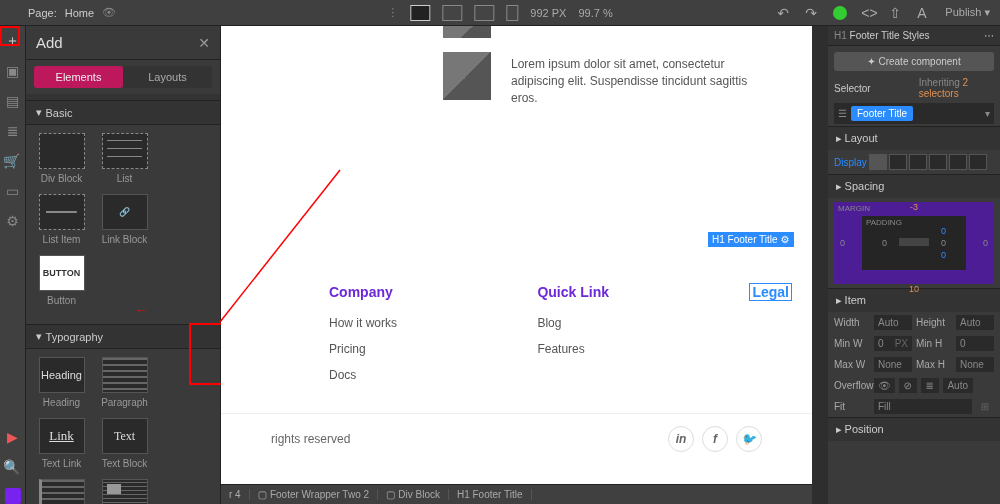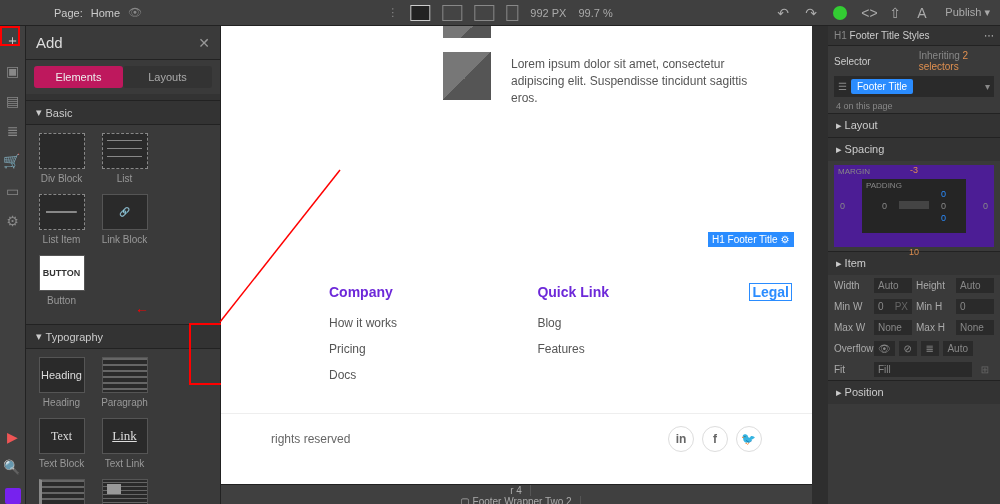--- a/index.html
+++ b/index.html
@@ -1,17 +1,17 @@
 <!DOCTYPE html>
 <html><head>
 <meta charset="utf-8">
 <style>
 *{margin:0;padding:0;box-sizing:border-box;font-family:Arial,sans-serif;}
 body{background:#2e2e2e;color:#ccc;font-size:11px;width:1000px;height:504px;overflow:hidden;position:relative;}
-.topbar{height:26px;background:#404040;display:flex;align-items:center;border-bottom:1px solid #222;padding-left:26px;}
+.topbar{height:26px;background:#404040;display:flex;align-items:center;border-bottom:1px solid #222;}
 .topbar-left{display:flex;align-items:center;gap:8px;padding-left:28px;}
 .topbar-center{position:absolute;left:50%;transform:translateX(-50%);display:flex;align-items:center;gap:12px;}
 .topbar-center .device-icon{width:20px;height:16px;border:1px solid #888;background:#444;}
 .topbar-center .device-icon.active{background:#222;border-color:#ccc;}
 .pxinfo{color:#aaa;font-size:11px;}
 .topbar-right{margin-left:auto;display:flex;align-items:center;gap:14px;padding-right:10px;}
 .topbar-right .ico{width:14px;height:14px;color:#aaa;font-size:14px;line-height:14px;}
 .green-circle{width:14px;height:14px;border-radius:50%;background:#3c3;}
 .publish{color:#aaa;font-size:11px;}
 
@@ -43,24 +43,24 @@
 
 .canvas{position:absolute;left:221px;top:26px;width:591px;height:458px;background:#fff;color:#333;overflow:hidden;}
 .img-placeholder{width:48px;height:48px;background:linear-gradient(135deg,#777 50%,#555 50%);}
 .lorem{font-size:12px;color:#555;line-height:1.4;max-width:240px;position:absolute;}
 .footer{position:absolute;bottom:60px;left:50px;right:20px;display:flex;justify-content:space-between;}
 .footer-col h3{font-size:14px;font-weight:bold;color:#6d28d9;margin-bottom:16px;}
 .footer-col div{font-size:12px;color:#555;margin-bottom:12px;}
 .legal-sel{border:1px solid #2a8cff;color:#2a8cff;padding:0 2px;font-size:14px;font-weight:bold;}
 .sel-badge{position:absolute;background:#2a8cff;color:#fff;font-size:10px;padding:2px 4px;display:flex;align-items:center;gap:3px;}
 .canvas-bottom{position:absolute;bottom:20px;left:0;right:0;padding:12px 50px;border-top:1px solid #eee;display:flex;justify-content:space-between;align-items:center;font-size:12px;color:#666;}
-.social-icons{display:flex;gap:8px;}
+.social-icons{display:flex;gap:8px;font-style:italic;}
 .social-icons .soc{width:26px;height:26px;border:1px solid #ddd;border-radius:50%;display:flex;align-items:center;justify-content:center;font-weight:bold;font-size:12px;}
 
-.breadcrumb{position:absolute;left:221px;bottom:0;width:591px;height:20px;background:#404040;border-top:1px solid #222;display:flex;align-items:center;font-size:10px;color:#aaa;overflow:hidden;flex-direction:column;}
+.breadcrumb{position:absolute;left:221px;bottom:0;width:591px;height:20px;background:#404040;border-top:1px solid #222;display:flex;align-items:center;font-size:10px;color:#aaa;overflow:hidden;}
 .breadcrumb .bc{padding:0 8px;border-right:1px solid #555;white-space:nowrap;}
 
 .right-rail{position:absolute;right:0;top:26px;width:172px;height:478px;background:#3a3a3a;color:#ccc;overflow:hidden;font-size:10px;}
 .selector-row{padding:4px 6px;display:flex;justify-content:space-between;align-items:center;border-bottom:1px solid #222;background:#333;}
 .create-comp-btn{margin:6px;padding:4px;background:#555;text-align:center;border-radius:3px;font-size:10px;}
 .sel-box{margin:4px 6px;display:flex;justify-content:space-between;align-items:center;font-size:10px;gap:48px;}
 .tag-chip{background:#2a8cff;color:#fff;padding:2px 6px;border-radius:2px;font-size:10px;}
 .sel-field{background:#2a2a2a;padding:3px 4px;display:flex;align-items:center;gap:4px;margin:2px 6px;}
 .onpage{color:#888;font-size:9px;padding:2px 8px;}
 .style-sec{border-top:1px solid #222;}
@@ -162,26 +162,26 @@
   <div class="items-grid" style="position:relative">
     <div class="item">
         <div class="thumb heading-txt">Heading</div>
         <span class="label">Heading</span>
       </div>
     <div class="item">
         <div class="thumb lines"></div>
         <span class="label">Paragraph</span>
       </div>
     <div class="item">
+        <div class="thumb link-txt">Link</div>
+        <span class="label">Text Link</span>
+      </div>
+    <div class="item">
         <div class="thumb text-txt">Text</div>
         <span class="label">Text Block</span>
-      </div>
-    <div class="item">
-        <div class="thumb link-txt">Link</div>
-        <span class="label">Text Link</span>
       </div>
     <div class="item">
         <div class="thumb lines" style="border-left:3px solid #888"></div>
       </div>
     <div class="item">
         <div class="thumb" style="background:linear-gradient(#999 10px,transparent 10px) 4px 4px/14px 10px no-repeat,linear-gradient(#666 1px,transparent 1px) 4px 18px/80% 4px,#2a2a2a"></div>
       </div>
   </div>
 
 </div>
@@ -235,33 +235,42 @@
   <div class="bc">▢ <span>Div Block</span></div>
   <div class="bc">H1 Footer Title</div>
 </div>
 
 <div class="right-rail">
 
   <div class="selector-row">
     <span><span style="color:#888">H1</span> <span>Footer Title Styles</span></span>
     <span>⋯</span>
   </div>
+  <div class="create-comp-btn">✦ <span>Create component</span></div>
   <div class="sel-box">
     <span>Selector</span>
     <span style="color:#888"><span>Inheriting</span> <span style="color:#e09050">2 selectors</span></span>
   </div>
   <div class="sel-field">
     <span style="color:#888">☰</span>
     <span class="tag-chip">Footer Title</span>
     <span style="margin-left:auto;color:#888">▾</span>
   </div>
-  <div class="onpage">4 on this page</div>
 
   <div class="style-sec">
     <div class="style-sec-head">▸ <span>Layout</span></div>
+    <div class="layout-row">
+      <span class="disp">Display</span>
+      <div class="lb active"></div>
+      <div class="lb"></div>
+      <div class="lb"></div>
+      <div class="lb"></div>
+      <div class="lb"></div>
+      <div class="lb"></div>
+    </div>
   </div>
 
   <div class="style-sec">
     <div class="style-sec-head">▸ <span>Spacing</span></div>
     <div class="spacing-box">
       <span class="outer-label">MARGIN</span>
       <div class="sp-top" style="position:absolute;top:0;left:50%;transform:translateX(-50%)">-3</div>
       <span style="position:absolute;left:6px;top:50%;transform:translateY(-50%)">0</span>
       <span style="position:absolute;right:6px;top:50%;transform:translateY(-50%)">0</span>
       <div class="inner">

